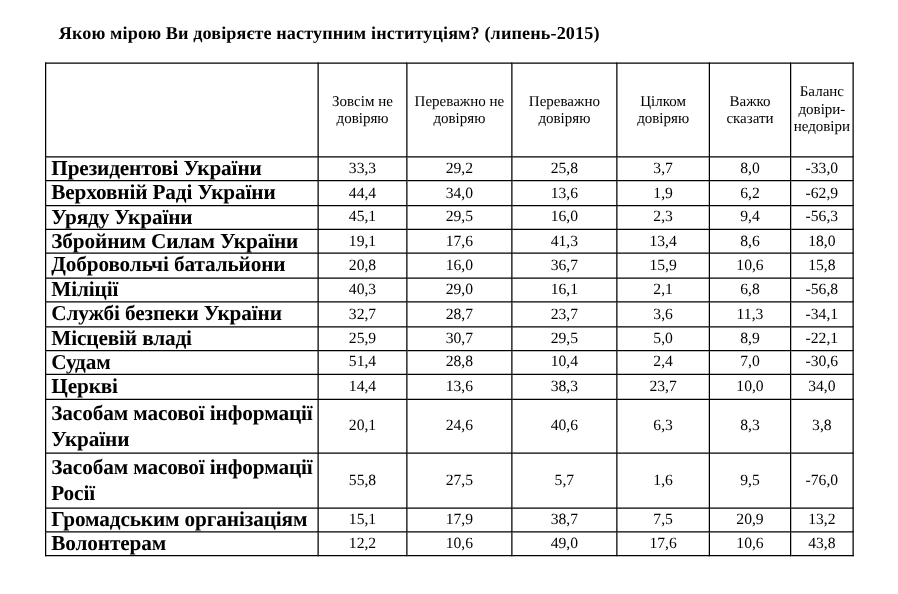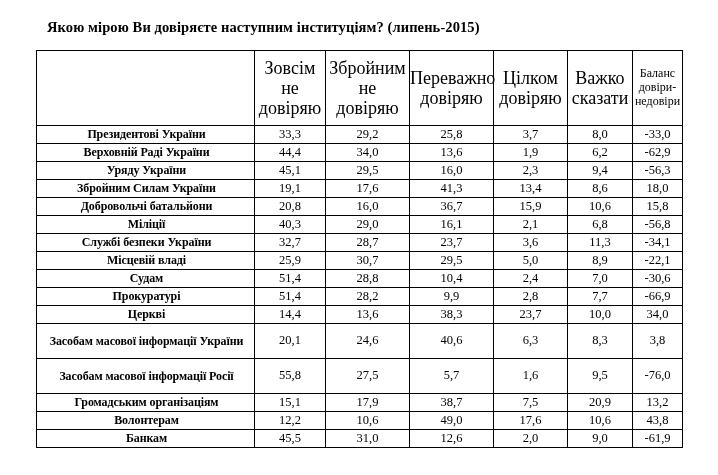--- a/index.html
+++ b/index.html
@@ -57,44 +57,44 @@
   col.c-num2  { width: 84px; }
   col.c-num3  { width: 84px; }
   col.c-num4  { width: 74px; }
   col.c-num5  { width: 65px; }
   col.c-bal   { width: 50px; }
 
   
   thead th {
     height: 74px;
     font-weight: normal;
-    font-size: 18px;
+    font-size: 12px;
     text-align: center;
     line-height: 1.12;
     padding: 0 2px;
     vertical-align: middle;
   }
   thead th.corner {
     border-right: 1px solid #000;
   }
   thead th.balance {
     font-size: 12px;
     line-height: 1.14;
     word-break: break-word;
     hyphens: none;
   }
   
   tbody td {
     height: 17px;
     line-height: 1.08;
   }
   tbody td.label {
-    text-align: center;
+    text-align: left;
     font-weight: bold;
-    font-size: 12px;
+    font-size: 17px;
     padding: 0 2px 0 4px;
     letter-spacing: -0.1px;
   }
   tbody td.val {
     text-align: center;
     font-size: 12.5px;
     font-weight: normal;
     padding: 0 2px;
   }
   tbody tr.tall td {
@@ -120,21 +120,21 @@
         <col class="c-num2">
         <col class="c-num3">
         <col class="c-num4">
         <col class="c-num5">
         <col class="c-bal">
       </colgroup>
       <thead>
         <tr>
           <th class="corner"></th>
           <th>Зовсім не довіряю</th>
-          <th>Збройним не довіряю</th>
+          <th>Переважно не довіряю</th>
           <th>Переважно довіряю</th>
           <th>Цілком довіряю</th>
           <th>Важко сказати</th>
           <th class="balance">Баланс довіри-недовіри</th>
         </tr>
       </thead>
       <tbody id="table-body">
           <tr>
             <td class="label">Президентові України</td>
             <td class="val">33,3</td>
@@ -208,29 +208,20 @@
             <td class="val">-22,1</td>
           </tr>
           <tr>
             <td class="label">Судам</td>
             <td class="val">51,4</td>
             <td class="val">28,8</td>
             <td class="val">10,4</td>
             <td class="val">2,4</td>
             <td class="val">7,0</td>
             <td class="val">-30,6</td>
-          </tr>
-          <tr>
-            <td class="label">Прокуратурі</td>
-            <td class="val">51,4</td>
-            <td class="val">28,2</td>
-            <td class="val">9,9</td>
-            <td class="val">2,8</td>
-            <td class="val">7,7</td>
-            <td class="val">-66,9</td>
           </tr>
           <tr>
             <td class="label">Церкві</td>
             <td class="val">14,4</td>
             <td class="val">13,6</td>
             <td class="val">38,3</td>
             <td class="val">23,7</td>
             <td class="val">10,0</td>
             <td class="val">34,0</td>
           </tr>
@@ -263,26 +254,17 @@
           </tr>
           <tr>
             <td class="label">Волонтерам</td>
             <td class="val">12,2</td>
             <td class="val">10,6</td>
             <td class="val">49,0</td>
             <td class="val">17,6</td>
             <td class="val">10,6</td>
             <td class="val">43,8</td>
           </tr>
-          <tr>
-            <td class="label">Банкам</td>
-            <td class="val">45,5</td>
-            <td class="val">31,0</td>
-            <td class="val">12,6</td>
-            <td class="val">2,0</td>
-            <td class="val">9,0</td>
-            <td class="val">-61,9</td>
-          </tr>
         </tbody>
     </table>
   </div>
 
 </div>
 
 </body></html>

